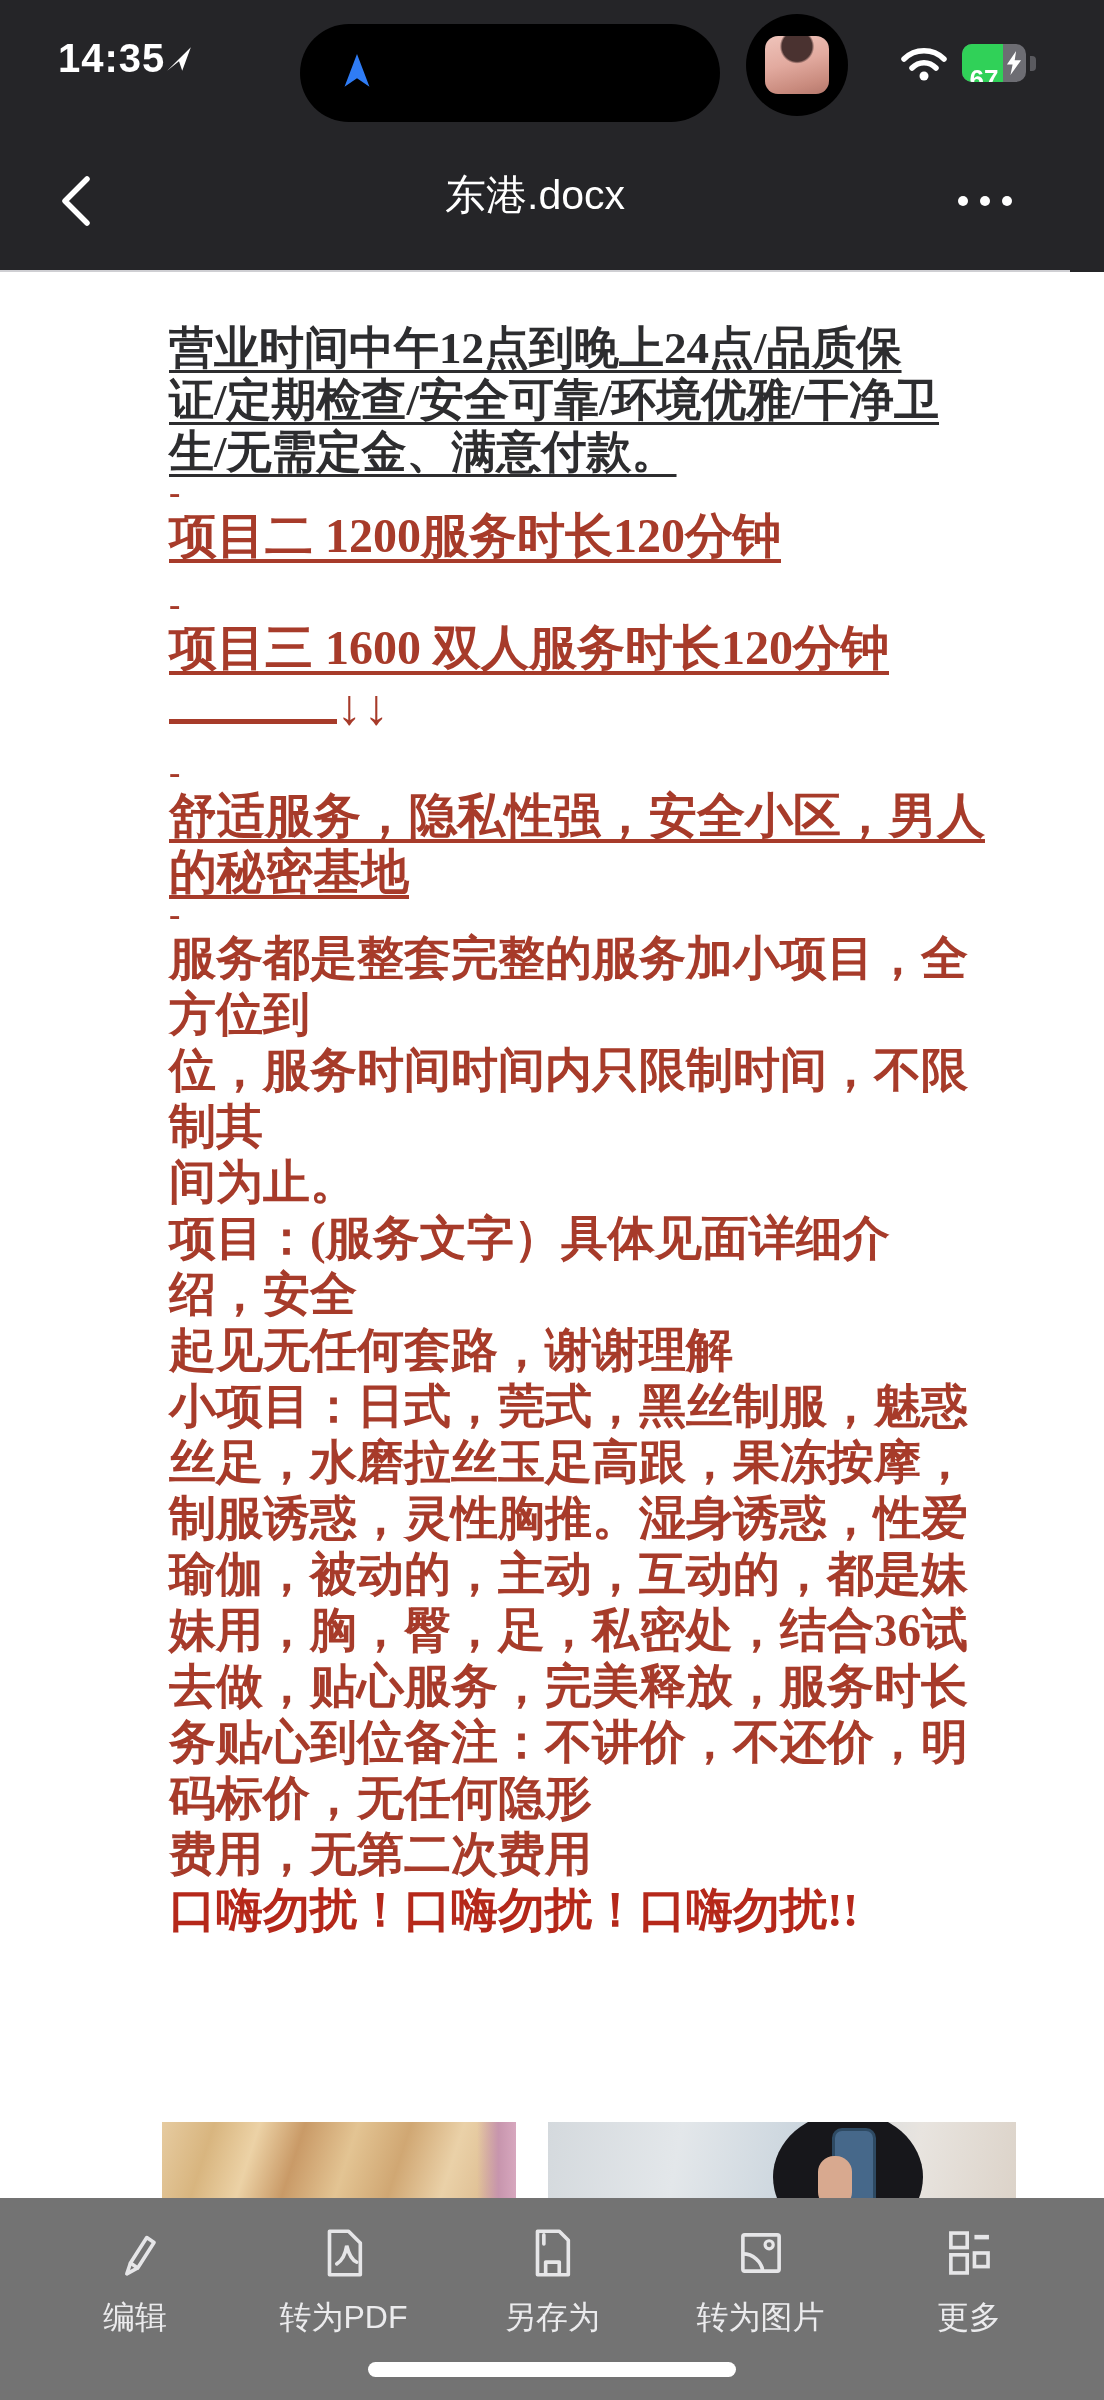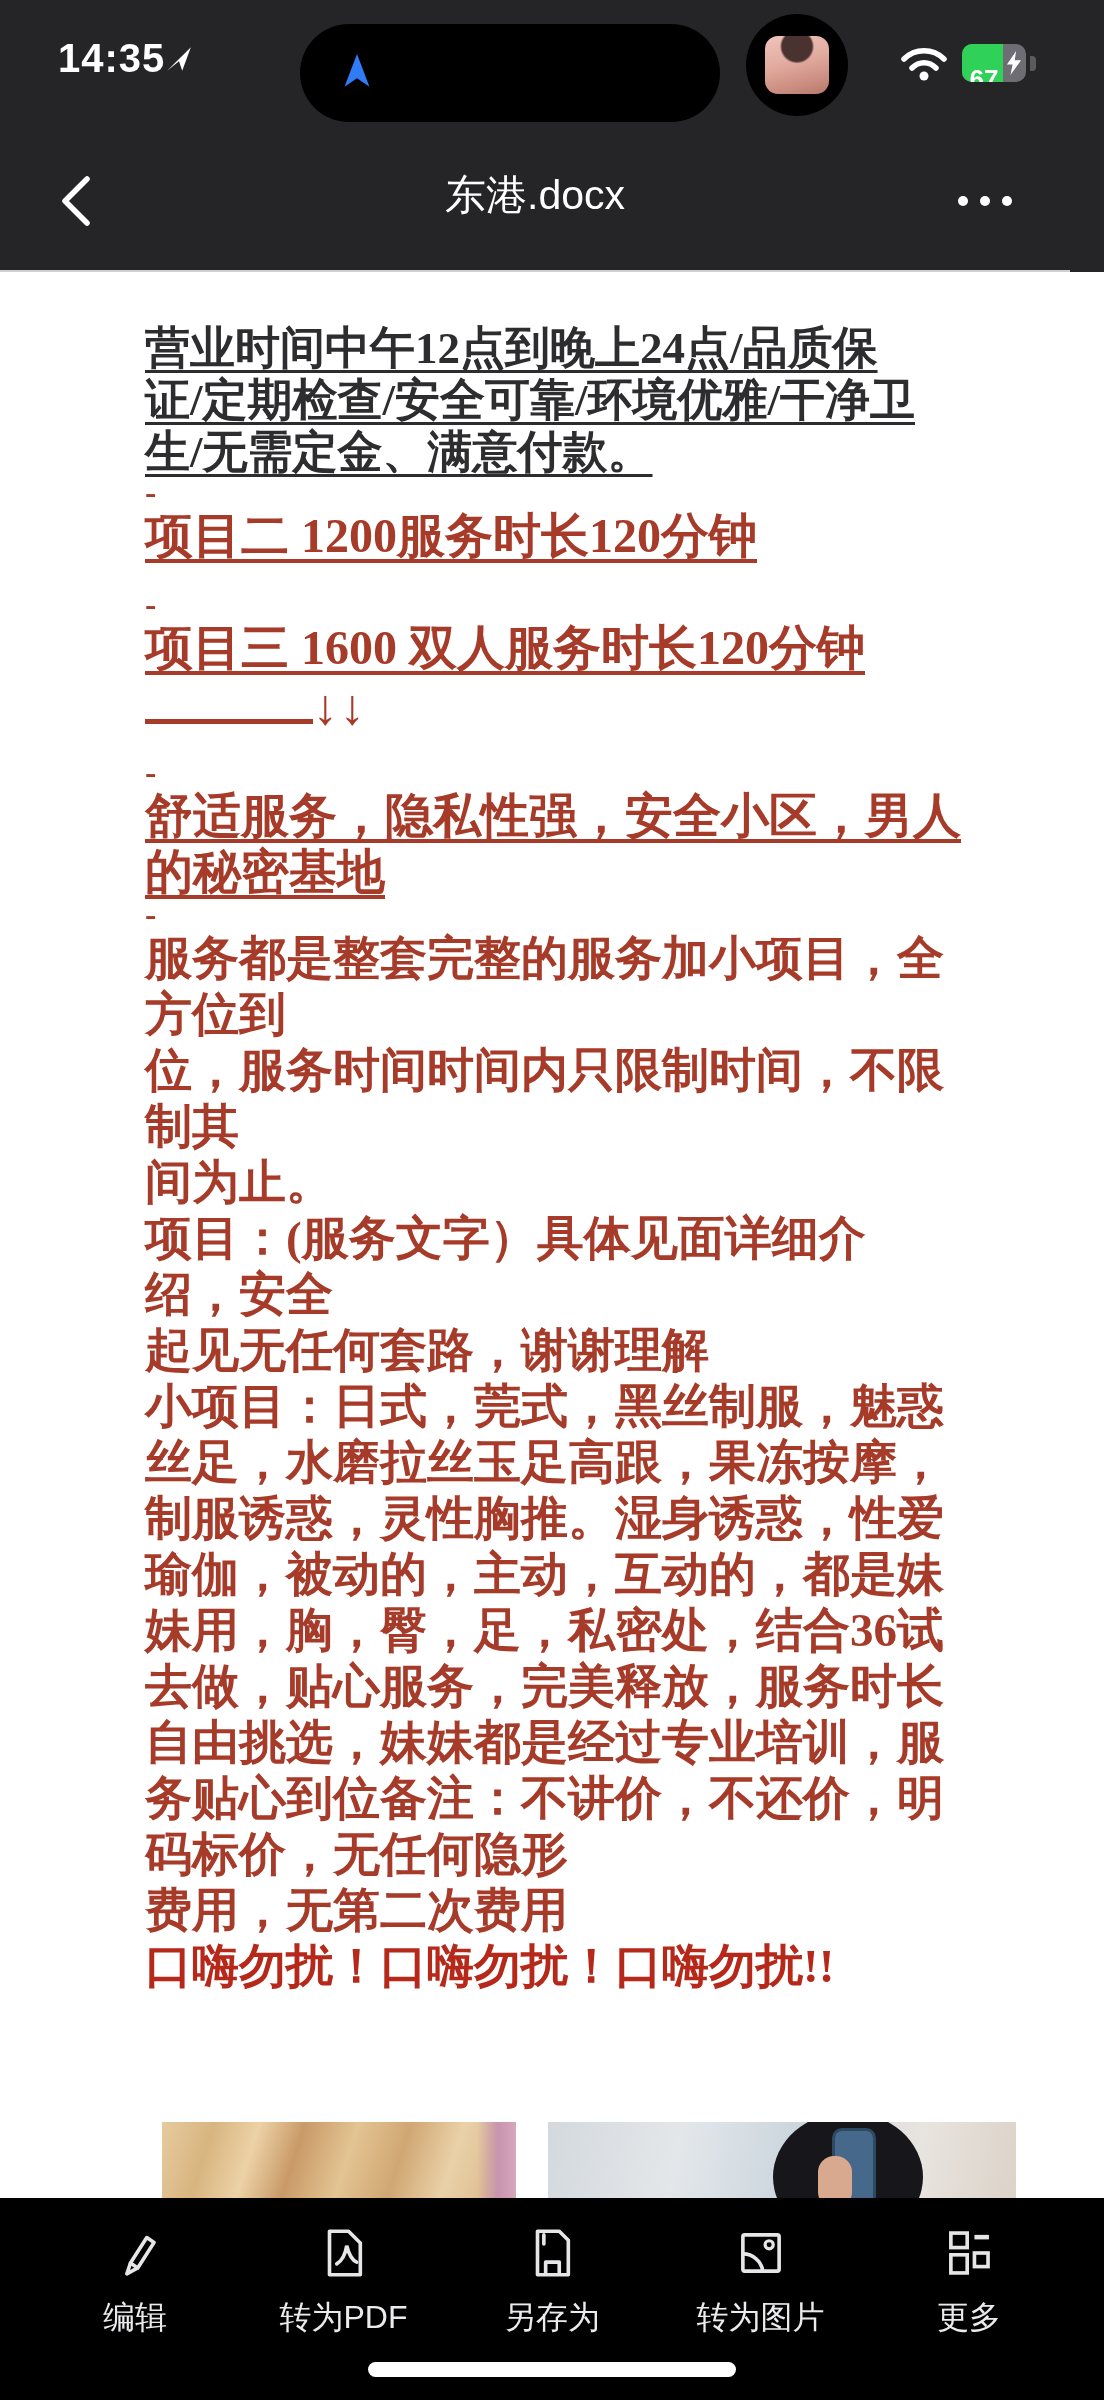--- a/index.html
+++ b/index.html
@@ -26,21 +26,21 @@
   
   .nav-bar { position:absolute; left:0; top:130px; width:1070px; height:142px; background:#252528; border-bottom:2px solid #cfcfd3; }
   .back-btn { position:absolute; left:40px; top:36px; width:70px; height:70px; display:flex; align-items:center; justify-content:center; }
   .nav-title { position:absolute; left:0; top:38px; width:100%; text-align:center; color:#ffffff; font-size:41px; font-weight:400; }
   .more-btn { position:absolute; right:58px; top:36px; height:70px; display:flex; align-items:center; gap:12px; }
   .more-btn i { width:10px; height:10px; border-radius:50%; background:#ffffff; }
 
   
   .page { position:absolute; left:0; top:272px; width:1104px; height:1926px; background:#ffffff; overflow:hidden; }
   .doc { padding:50px 100px 0 145px; font-family:"Liberation Serif","DejaVu Serif",serif; font-weight:700; white-space:nowrap; }
-  .line { color:#a73b2a; }
+  .line { color:#a73b2a;margin-left:24px; }
   .line.heading { color:#2d2d2f; font-size:45px; line-height:52px; text-decoration:underline; text-decoration-thickness:3px; text-underline-offset:7px; }
   .line.item { font-size:48px; line-height:56px; text-decoration:underline; text-decoration-thickness:4px; text-underline-offset:7px; }
   .line.itemtop { margin-top:16px; }
   .line.dash { font-size:34px; line-height:30px; font-weight:700; }
   .line.blank { height:26px; }
   .line.body { font-size:47px; line-height:56px; }
   .line.shout { font-size:47px; line-height:56px; color:#b5281a; }
   .line.arrow { height:56px; display:flex; align-items:flex-end; }
   .line.arrow .rule { display:inline-block; width:168px; height:0; border-bottom:5px solid #a73b2a; margin-bottom:8px; }
   .line.arrow .arrows { font-size:50px; line-height:50px; font-weight:400; letter-spacing:2px; }
@@ -50,21 +50,21 @@
   .photo-wood { margin-left:162px; width:354px; height:76px;
      background: linear-gradient(to left, #d7a7be 0%, #c795ad 5%, rgba(215,167,190,0) 11%),
                  linear-gradient(108deg,#e6cba0 0%, #d8b57f 14%, #ecd2a6 26%, #c99a67 38%, #e3c493 52%, #d0a773 66%, #ead1a8 80%, #d6b184 100%); }
   .photo-selfie { margin-left:32px; width:468px; height:76px; position:relative; overflow:hidden;
      background: linear-gradient(100deg,#d4d9dd 0%, #e3e7ea 28%, #ccd6de 52%, #e8e4df 78%, #dcd3c9 100%); }
   .selfie-hair { position:absolute; left:225px; top:-10px; width:150px; height:130px; border-radius:50%; background:#17171b; }
   .selfie-phone { position:absolute; left:284px; top:6px; width:44px; height:80px; border-radius:10px; background:#46688a; border:3px solid #2e4a63; }
   .selfie-hand { position:absolute; left:270px; top:34px; width:34px; height:52px; border-radius:16px; background:#d8a98f; }
 
   
-  .toolbar { position:absolute; left:0; top:2198px; width:1104px; height:202px; background:#000000; display:flex; justify-content:space-between; padding:26px 50px 12px 50px; }
+  .toolbar { position:absolute; left:0; top:2198px; width:1104px; height:202px; background:#737373; display:flex; justify-content:space-between; padding:26px 50px 12px 50px; }
   .tool-btn { width:170px; display:flex; flex-direction:column; align-items:center; }
   .tool-btn svg { display:block; }
   .tool-label { margin-top:14px; color:#ebebed; font-size:32px; }
   .home-indicator { position:absolute; left:368px; top:2362px; width:368px; height:15px; border-radius:8px; background:#ffffff; }
 </style>
 </head>
 <body>
 
 <div class="status-bar">
   <div class="time-wrap">
@@ -136,21 +136,20 @@
       <div class="line body">间为止。</div>
       <div class="line body">项目：(服务文字）具体见面详细介</div>
       <div class="line body">绍，安全</div>
       <div class="line body">起见无任何套路，谢谢理解</div>
       <div class="line body">小项目：日式，莞式，黑丝制服，魅惑</div>
       <div class="line body">丝足，水磨拉丝玉足高跟，果冻按摩，</div>
       <div class="line body">制服诱惑，灵性胸推。湿身诱惑，性爱</div>
       <div class="line body">瑜伽，被动的，主动，互动的，都是妹</div>
       <div class="line body">妹用，胸，臀，足，私密处，结合36试</div>
       <div class="line body">去做，贴心服务，完美释放，服务时长</div>
-      <div class="line body">自由挑选，妹妹都是经过专业培训，服</div>
       <div class="line body">务贴心到位备注：不讲价，不还价，明</div>
       <div class="line body">码标价，无任何隐形</div>
       <div class="line body">费用，无第二次费用</div>
       <div class="line shout">口嗨勿扰！口嗨勿扰！口嗨勿扰!!</div>
     </div>
   <div class="photo-row">
     <div class="photo-wood"></div>
     <div class="photo-selfie">
       <div class="selfie-hair"></div>
       <div class="selfie-phone"></div>

